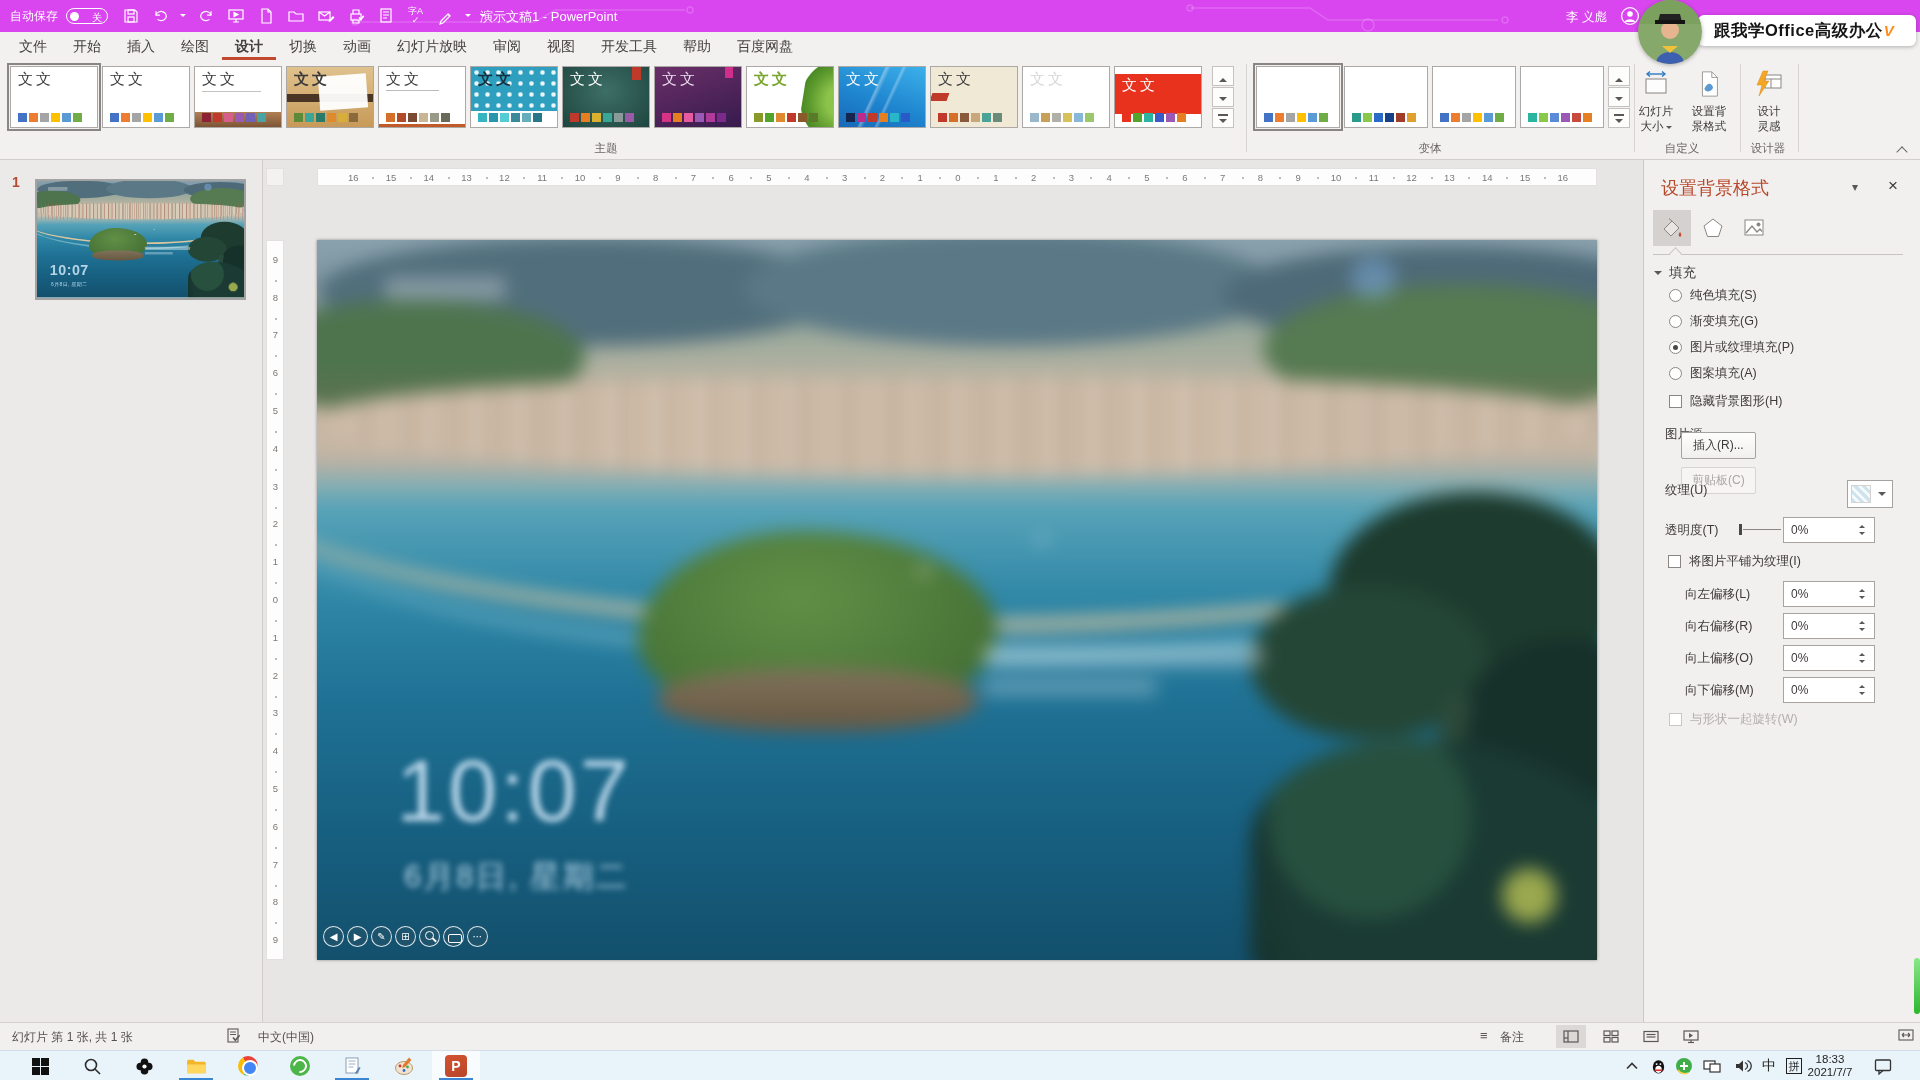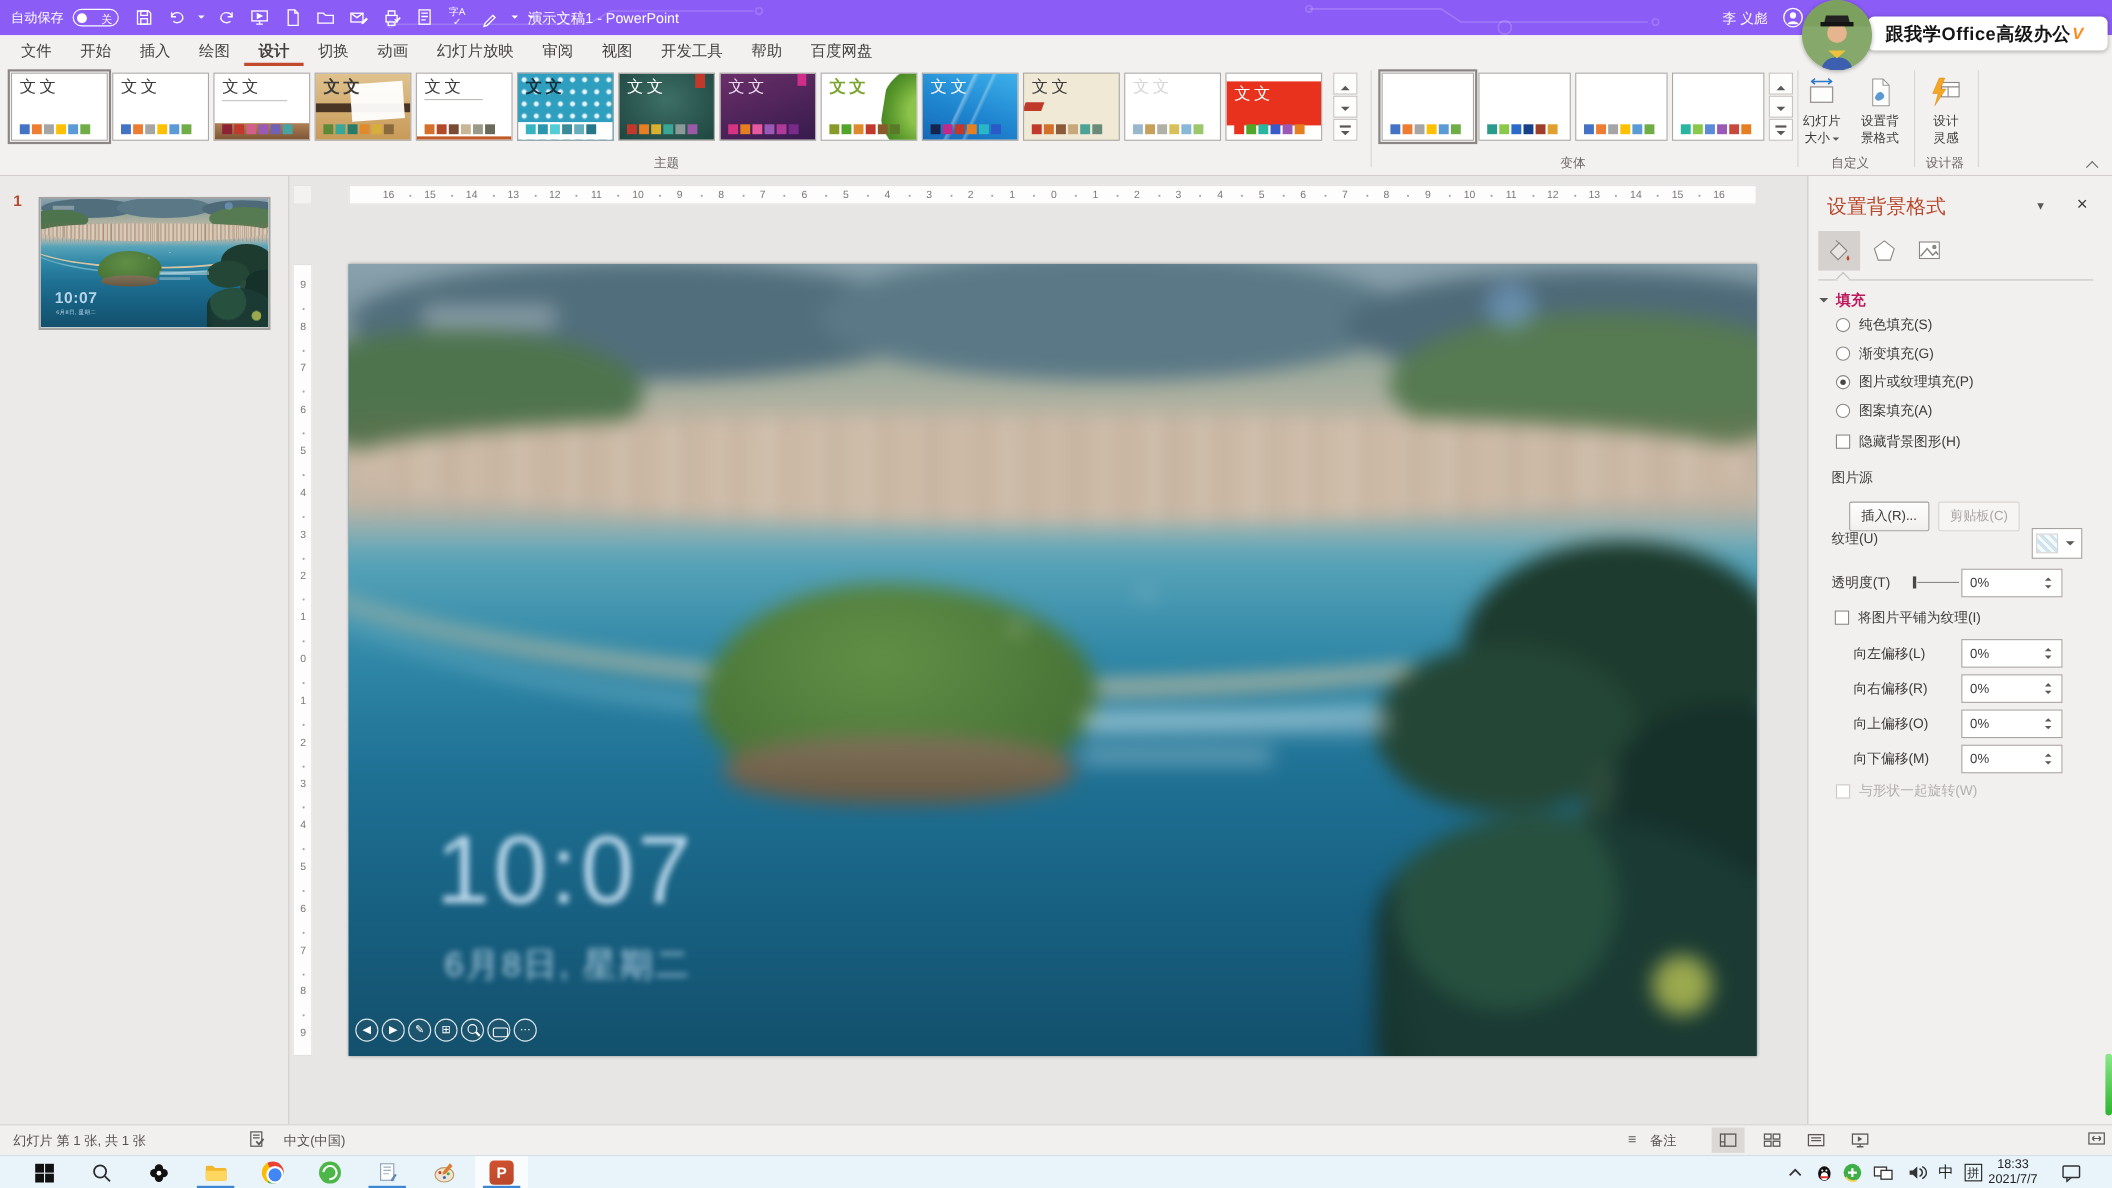--- a/index.html
+++ b/index.html
@@ -1,20 +1,20 @@
 <!DOCTYPE html>
 <html><head>
 <meta charset="utf-8">
 <style>
   html,body{margin:0;padding:0;background:#d8d8d8;}
   *{box-sizing:border-box;font-family:"Liberation Sans","DejaVu Sans",sans-serif;}
   #screen{position:relative;width:1920px;height:1080px;background:#f3f1f0;overflow:hidden;}
 
   
-  .titlebar{position:absolute;left:0;top:0;width:1920px;height:32px;background:#8b5cf6;color:#fff;}
+  .titlebar{position:absolute;left:0;top:0;width:1920px;height:32px;background:#d946ef;color:#fff;}
   .deco{position:absolute;left:0;top:0;pointer-events:none;}
   .autosave{position:absolute;left:10px;top:8px;font-size:12px;}
   .as-pill{position:absolute;left:66px;top:8px;width:42px;height:16px;border:1px solid #fff;border-radius:9px;}
   .as-pill i{position:absolute;left:3px;top:2.5px;width:9px;height:9px;border-radius:50%;background:#fff;}
   .as-pill b{position:absolute;right:5px;top:1.5px;font-size:10px;font-weight:normal;}
   .qat{position:absolute;left:120px;top:5px;display:flex;gap:9px;align-items:center;}
   .qat .qi{width:21px;height:21px;display:flex;align-items:center;justify-content:center;}
   .qat svg{stroke:#fff;fill:none;stroke-width:1.2;}
   .qcaret{width:0;height:0;border:3.5px solid transparent;border-top-color:#fff;margin-top:3px;}
   .pinyin-qi{font-size:9px;color:#fff;line-height:1;text-align:center;}
@@ -153,31 +153,31 @@
   .sp-title{position:absolute;left:17px;top:16px;font-size:18px;color:#b7472a;}
   .sp-dd{position:absolute;left:208px;top:20px;color:#5a5755;font-size:12px;}
   .sp-close{position:absolute;left:244px;top:16px;color:#3d3a39;font-size:17px;}
   .sp-tools{position:absolute;left:9px;top:50px;display:flex;gap:3px;}
   .sp-tool{width:38px;height:36px;display:flex;align-items:center;justify-content:center;}
   .sp-tool.selected{background:#d5d1cf;}
   .sp-sep{position:absolute;left:9px;top:94px;width:250px;height:1px;background:#c6c3c2;}
   .notch{position:absolute;left:18px;top:-5px;width:9px;height:9px;background:#f2f0ef;border-left:1px solid #c6c3c2;border-top:1px solid #c6c3c2;transform:rotate(45deg);}
   .sp-fill-header{position:absolute;left:10px;top:104px;display:flex;align-items:center;gap:7px;}
   .tri{width:0;height:0;border:4.5px solid transparent;border-top-color:#5a5755;margin-top:4px;}
-  .sp-fill-lbl{color:#be185d;font-weight:bold;font-size:13.5px;}
+  .sp-fill-lbl{color:#404040;font-weight:normal;font-size:13.5px;}
   .fill-options{position:absolute;left:0;top:122px;width:277px;}
   .prow{position:relative;height:26px;display:flex;align-items:center;}
   .radio{width:13px;height:13px;border:1px solid #8a8684;border-radius:50%;background:#fff;margin-left:25px;position:relative;flex:0 0 auto;}
   .radio.on::after{content:"";position:absolute;left:3px;top:3px;width:5px;height:5px;border-radius:50%;background:#4a4846;}
   .chk{width:13px;height:13px;border:1px solid #8a8684;background:#fff;margin-left:25px;flex:0 0 auto;}
   .chk.dis{border-color:#c9c6c4;}
   .plbl{margin-left:8px;white-space:nowrap;}
   .chk-hide{position:absolute;left:0;top:228px;width:277px;}
   .sp-src{position:absolute;left:21px;top:266px;}
-  .sp-btnrow{position:absolute;left:37px;top:296px;display:flex;gap:8px;}
+  .sp-btnrow{position:absolute;left:37px;top:272px;display:flex;gap:8px;flex-direction:column;}
   .spbtn{font-size:12px;color:#3d3a39;background:linear-gradient(#fefefe,#f1efee);border:1px solid #a5a2a0;border-radius:2px;height:27px;padding:0 10px;}
   .spbtn.disabled{color:#aaa6a4;border-color:#d8d4d2;background:#f7f5f4;}
   .sp-texrow{position:absolute;left:21px;top:322px;width:240px;height:28px;}
   .texbtn{position:absolute;left:182px;top:-2px;width:46px;height:28px;border:1px solid #a5a2a0;background:#fff;display:flex;align-items:center;}
   .tex-thumb{width:20px;height:18px;margin-left:3px;background:repeating-linear-gradient(45deg,#cfe3ef 0 3px,#f4f9fc 3px 6px);border:1px solid #d5d2d0;}
   .tex-caret{width:0;height:0;border:4px solid transparent;border-top-color:#5a5755;margin-left:7px;margin-top:4px;}
   .sp-transrow{position:absolute;left:21px;top:356px;width:240px;height:28px;display:flex;align-items:center;}
   .mini-slider{position:absolute;left:74px;top:12px;width:42px;height:3px;}
   .ms-track{position:absolute;left:4px;top:1px;width:38px;height:1px;background:#8a8684;}
   .ms-thumb{position:absolute;left:0;top:-4px;width:2.5px;height:11px;background:#4a4846;}

